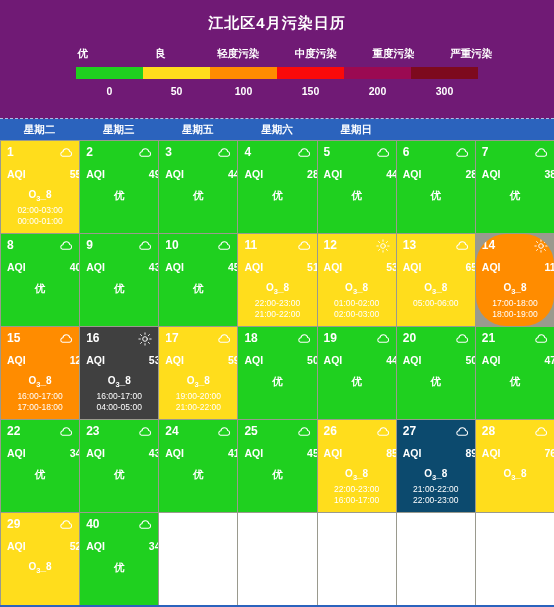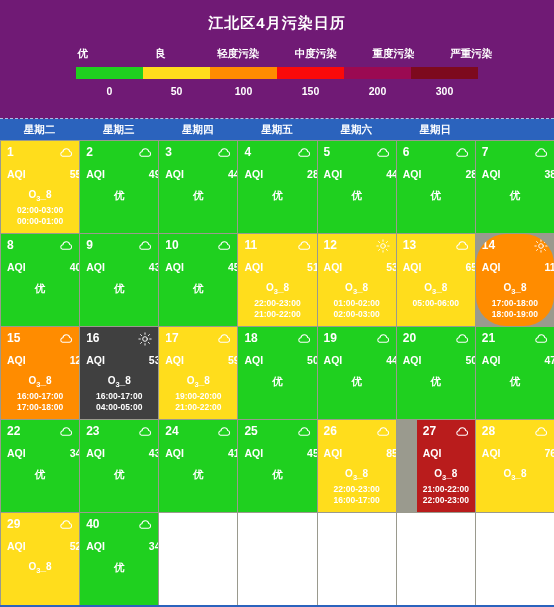--- a/index.html
+++ b/index.html
@@ -154,21 +154,21 @@
     color: #ffffff;
     font-size: 10px;
     font-weight: bold;
     margin-top: 9px;
   }
   .pollutant sub { font-size: 7.5px; }
   .times {
     text-align: center;
     color: #ffffff;
     font-size: 8.5px;
-    font-weight: bold;
+    font-weight: normal;
     line-height: 11px;
     margin-top: 2px;
   }
   .times div { white-space: nowrap; }
 </style>
 </head>
 <body>
 
 <div id="app">
 
@@ -200,21 +200,20 @@
           <span>200</span>
           <span>300</span>
         </div>
     </div>
     <div class="hdr-divider"></div>
   </div>
 
   <div class="weekdays">
       <div>星期二</div>
       <div>星期三</div>
-      <div>星期四</div>
       <div>星期五</div>
       <div>星期六</div>
       <div>星期日</div>
     </div>
 
   <div class="grid">
       <div class="cell" style="background: rgb(255, 221, 28);">
         <div class="cell-top">
           <span class="daynum">1</span>
           <span>
@@ -656,21 +655,21 @@
         <div class="aqi-row">
           <span>AQI</span>
           <span>85</span>
         </div>
         <div class="pollutant">O<sub>3</sub>_8</div>
         <div class="times">
           <div>22:00-23:00</div>
           <div>16:00-17:00</div>
         </div>
       </div>
-      <div class="cell" style="background: #b91c1c; margin-left: 20px;">
+      <div class="cell" style="background: #0c4a6e;">
         <div class="cell-top">
           <span class="daynum">27</span>
           <span>
             <svg class="wicon" viewBox="0 0 24 24" fill="none" stroke="#ffffff" stroke-width="1.8" stroke-linejoin="round">
               <path d="M6 17.5h12a4 4 0 0 0 .4-7.9A6 6 0 0 0 6.6 10 3.8 3.8 0 0 0 6 17.5z"></path>
             </svg>
           </span>
         </div>
         <div class="aqi-row">
           <span>AQI</span>

